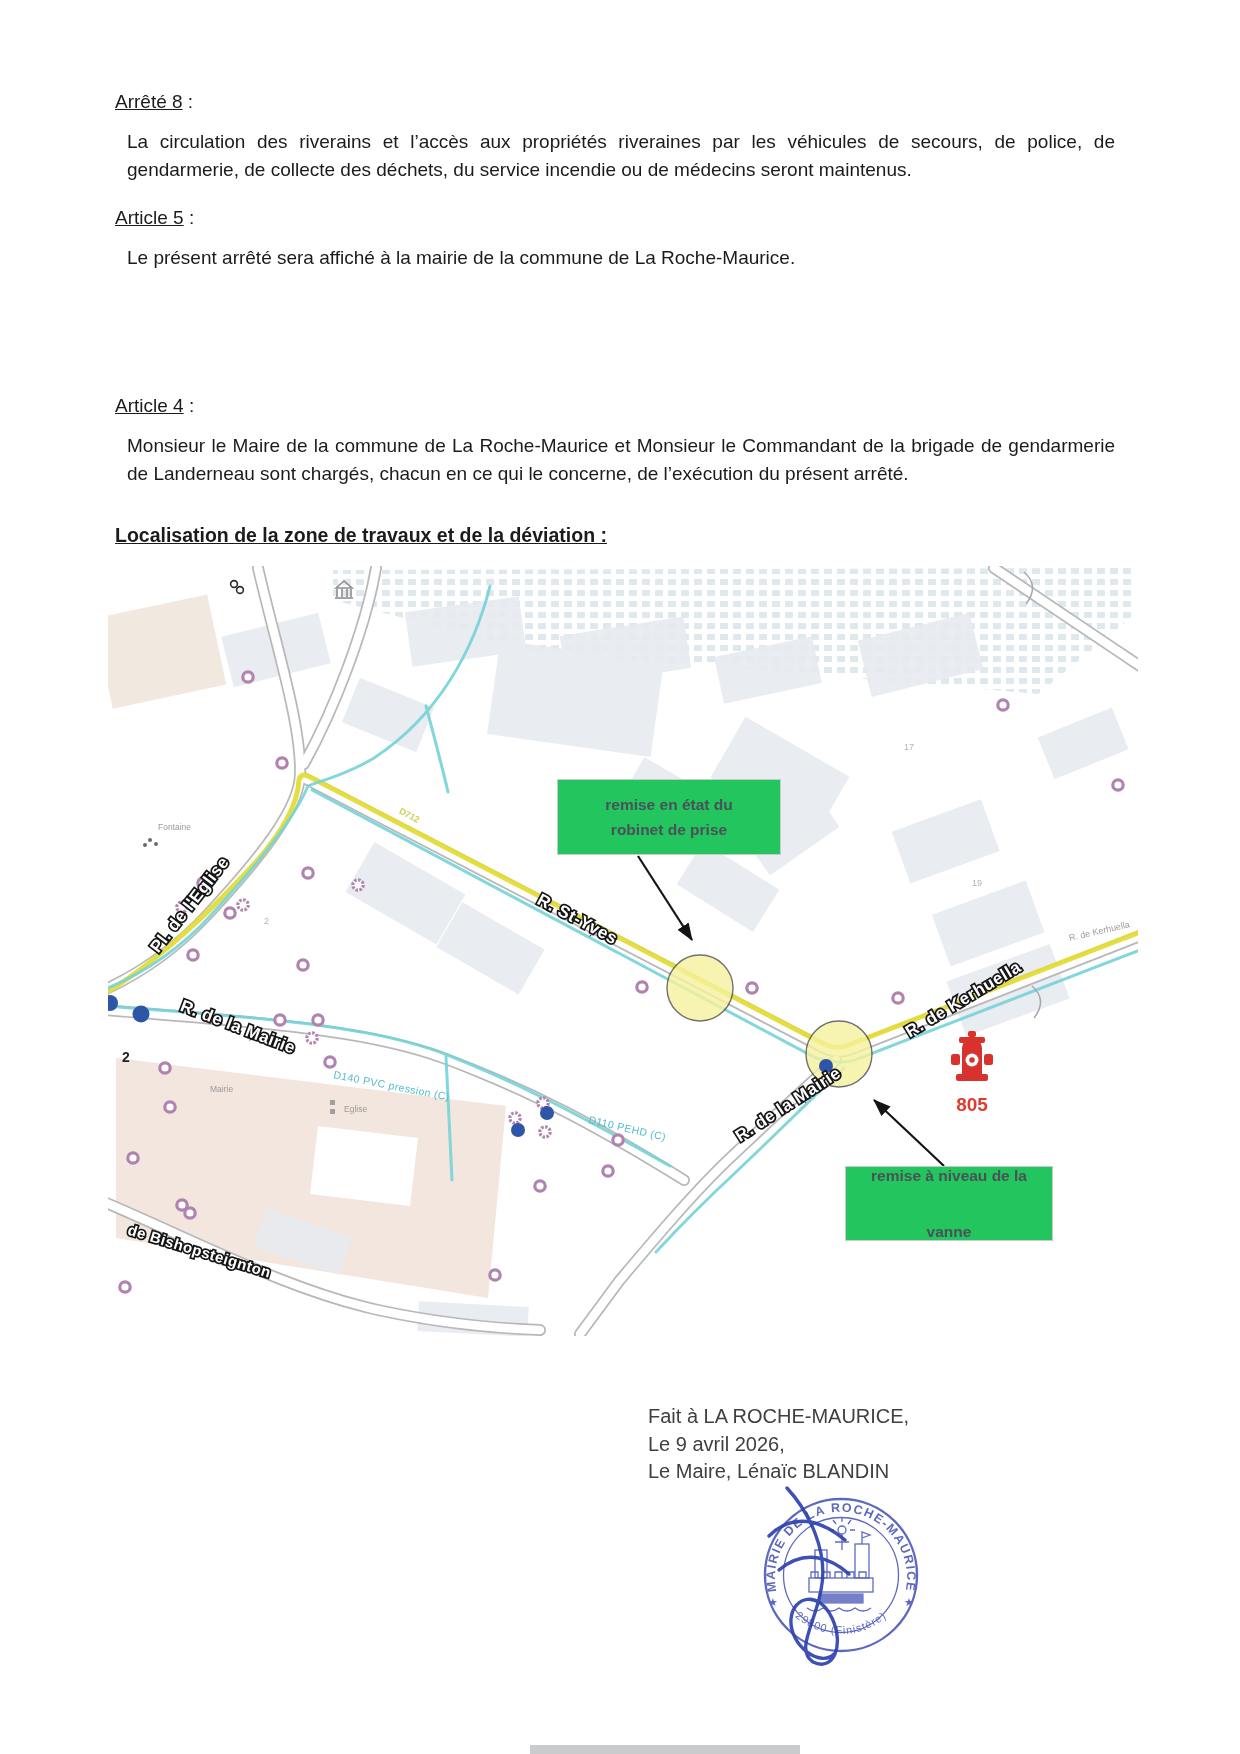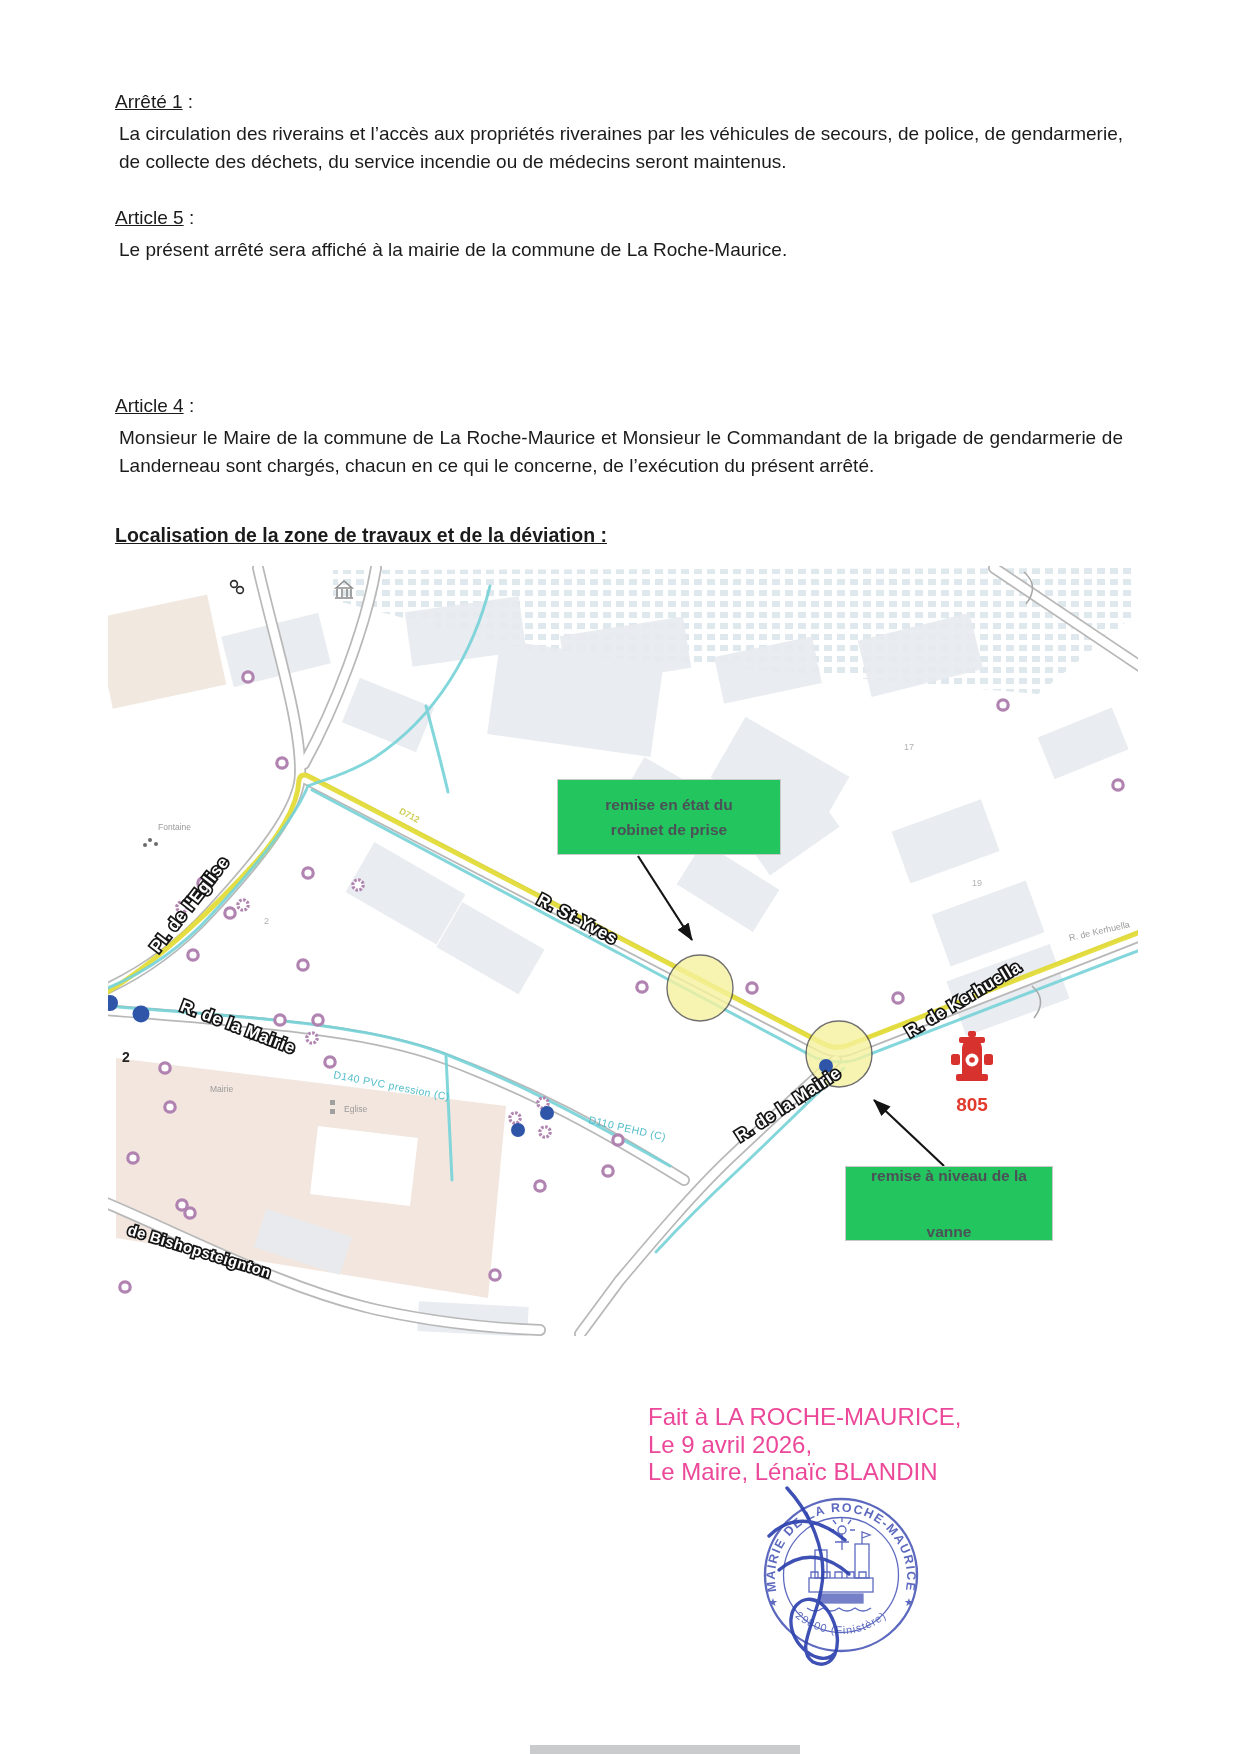--- a/index.html
+++ b/index.html
@@ -5,44 +5,44 @@
   html,body{margin:0;padding:0;}
   body{
     width:1240px;height:1754px;position:relative;overflow:hidden;
     background:#ffffff;
     font-family:"Liberation Sans", sans-serif;
     color:#1b1b1b;
   }
   .article{position:absolute;left:115px;width:1012px;}
   .art-head{font-size:19px;line-height:28px;}
   .art-head .u{text-decoration:underline;}
-  .art-body{margin:4px;font-size:19px;line-height:28px;text-align:justify;}
+  .art-body{margin:12px;font-size:19px;line-height:28px;text-align:justify;}
   .loc-head{position:absolute;left:115px;width:1012px;font-size:19.5px;font-weight:bold;text-decoration:underline;}
   #map-svg{position:absolute;left:108px;top:566px;}
   .map-note{
     position:absolute;background:#22c55e;border:1px solid #c9c9c9;
     text-align:center;color:#4b5157;font-weight:bold;font-size:15.5px;line-height:25px;
     display:flex;flex-direction:column;justify-content:center;
   }
   #note1{left:557px;top:779px;width:222px;height:74px;}
   #note2{left:845px;top:1166px;width:206px;height:73px;gap:31px;}
-  .sig-block{position:absolute;left:648px;top:1403px;font-size:24px;line-height:27.5px;color:#ec4899;}
+  .sig-block{position:absolute;left:648px;top:1403px;font-size:20px;line-height:27.5px;color:#404040;}
   #stamp-svg{position:absolute;left:735px;top:1478px;}
   .bottom-bar{position:absolute;left:530px;top:1745px;width:270px;height:9px;background:#bfc2c4;opacity:.85;}
   .street-label{font-weight:bold;font-size:17px;fill:#ffffff;stroke:#141414;stroke-width:3.4px;paint-order:stroke;letter-spacing:.5px;}
   .street-label-sm{font-size:9px;fill:#9a9a9a;}
   .pipe-label{font-size:10.5px;fill:#53bdc9;letter-spacing:.4px;}
   .faint-num{font-size:9px;fill:#b3b3b3;}
   .tiny-gray{font-size:8.5px;fill:#9a9a9a;}
 </style>
 </head>
 <body>
 
 <div class="article" style="top:88px">
-  <div class="art-head"><span class="u">Arrêté 1</span><span> :</span></div>
+  <div class="art-head"><span class="u">Arrêté 8</span><span> :</span></div>
   <p class="art-body">La circulation des riverains et l’accès aux propriétés riveraines par les véhicules de secours, de police, de gendarmerie, de collecte des déchets, du service incendie ou de médecins seront maintenus.</p>
 </div>
 
 <div class="article" style="top:204px">
   <div class="art-head"><span class="u">Article 5</span><span> :</span></div>
   <p class="art-body">Le présent arrêté sera affiché à la mairie de la commune de La Roche-Maurice.</p>
 </div>
 
 <div class="article" style="top:284px">
 </div>

